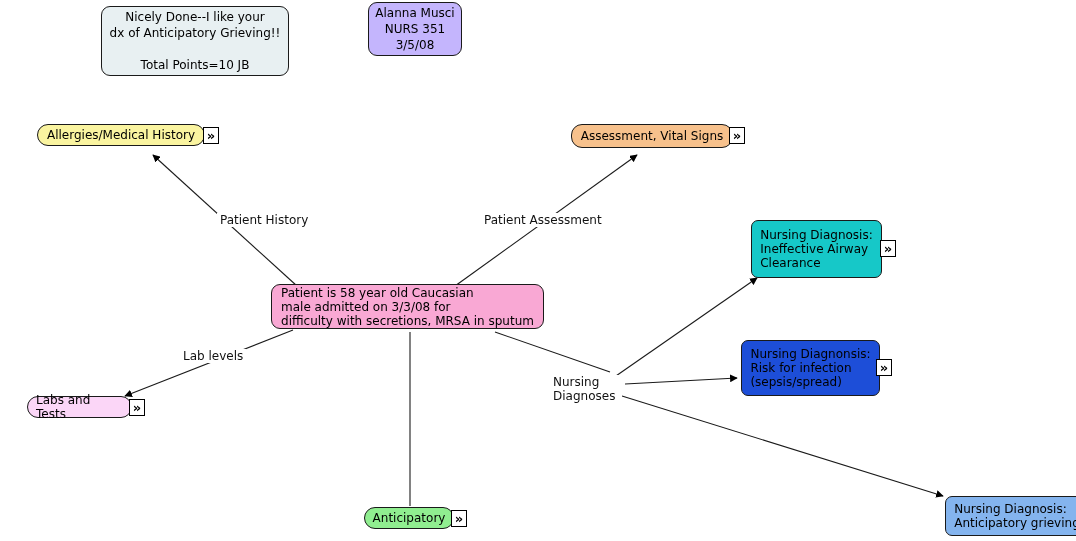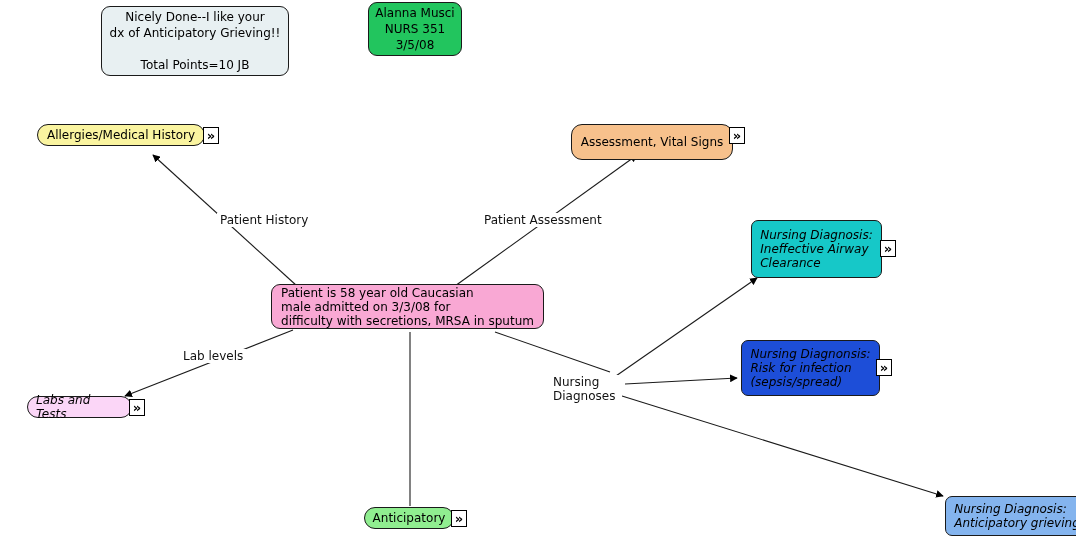--- a/index.html
+++ b/index.html
@@ -36,21 +36,21 @@
     font-size: 12px;
     line-height: 14px;
     display: flex;
     align-items: center;
     justify-content: center;
     padding: 3px 8px;
     z-index: 5;
     white-space: pre-line;
   }
   .node.pill      { border-radius: 11px; }
-  .node.soft      { border-radius: 7px; font-style: italic; }
+  .node.soft      { border-radius: 7px; }
   .node.card      { border-radius: 9px; }
 
   
   .expander {
     position: absolute;
     width: 16px;
     height: 17px;
     background: #ffffff;
     border: 1px solid #000000;
     box-sizing: border-box;
@@ -86,21 +86,21 @@
     color: #000000;
     font-size: 12px;
     line-height: 16px;
     text-align: center;
     display: flex;
     align-items: center;
     justify-content: center;
     white-space: pre-line;
     z-index: 5;
   }
-  .note.plain { background: #22c55e; }
+  .note.plain { background: #c4b5fd; }
 </style>
 </head>
 <body>
 
 <div id="canvas">
 
   <svg id="edges" viewBox="0 0 1076 541" xmlns="http://www.w3.org/2000/svg">
     <defs>
       <marker id="arrow" viewBox="0 0 10 10" refX="9" refY="5" markerWidth="7" markerHeight="7" orient="auto-start-reverse">
         <path d="M 0 0 L 10 5 L 0 10 z" fill="#000000"></path>
@@ -133,24 +133,24 @@
 NURS 351
 3/5/08</div>
 
   <div class="node card" style="left:246px; top:284px; width:273px; height:45px; background:#f9a8d4;">Patient is 58 year old Caucasian
 male admitted on 3/3/08 for
 difficulty with secretions, MRSA in sputum</div>
 
   <div class="node pill" style="left:12px; top:124px; width:168px; height:22px; background:#faf4a0;">Allergies/Medical History</div>
   <div class="expander" style="left:178px; top:127px;">»</div>
 
-  <div class="node pill" style="left:546px; top:124px; width:162px; height:36px; background:#f7c18c;">Assessment, Vital Signs</div>
+  <div class="node pill" style="left:546px; top:124px; width:162px; height:24px; background:#f7c18c;">Assessment, Vital Signs</div>
   <div class="expander" style="left:704px; top:127px;">»</div>
 
-  <div class="node pill" style="left:2px; top:396px; width:105px; height:22px; background:#fbd6f7;font-style:italic;">Labs and Tests</div>
+  <div class="node pill" style="left:2px; top:396px; width:105px; height:22px; background:#fbd6f7;">Labs and Tests</div>
   <div class="expander" style="left:104px; top:399px;">»</div>
 
   <div class="node pill" style="left:339px; top:507px; width:90px; height:22px; background:#90ee90;">Anticipatory</div>
   <div class="expander" style="left:426px; top:510px;">»</div>
 
   <div class="node soft" style="left:726px; top:220px; width:131px; height:58px; background:#16c8c8;">Nursing Diagnosis:
 Ineffective Airway
 Clearance</div>
   <div class="expander" style="left:855px; top:240px;">»</div>
 

